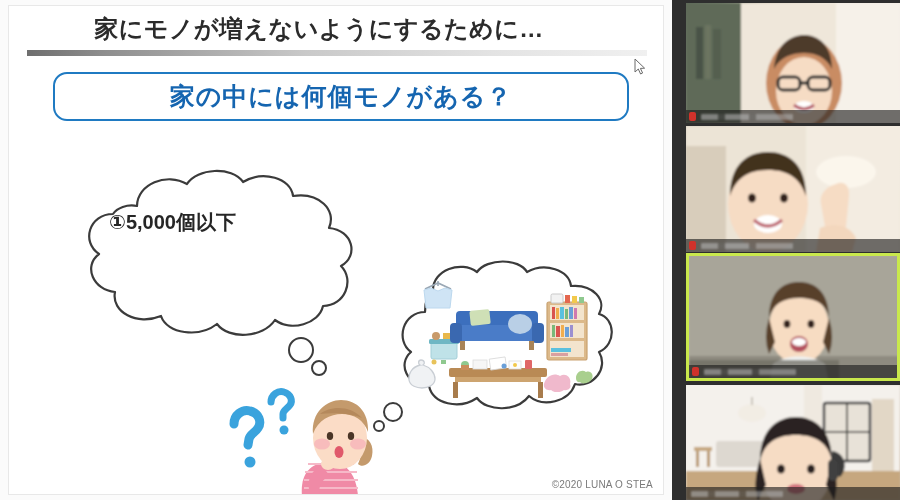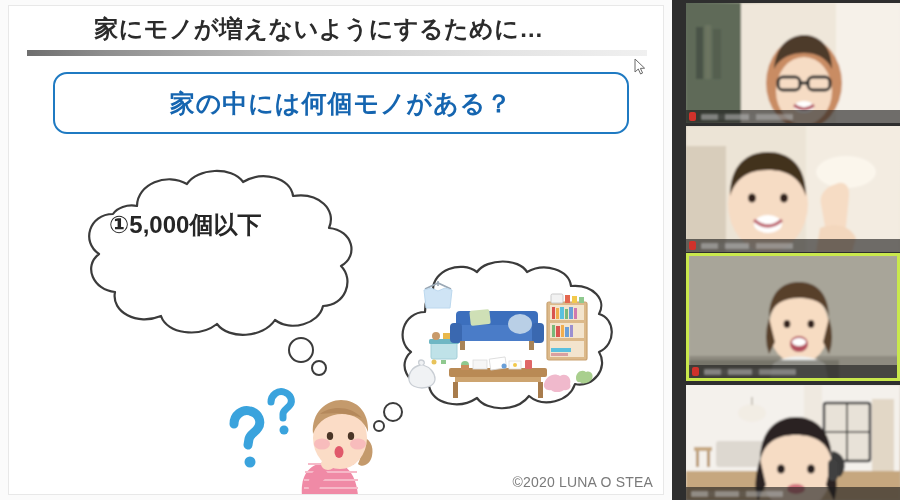--- a/index.html
+++ b/index.html
@@ -10,40 +10,40 @@
   .slide-area{position:absolute;left:0;top:0;width:672px;height:500px;background:#fbfbfb;}
   .slide{position:absolute;left:8px;top:5px;width:656px;height:490px;background:#ffffff;
          border:1px solid #e8e8e8;box-sizing:border-box;overflow:hidden;}
 
   .slide-title{position:absolute;left:0;top:7px;width:620px;text-align:center;
                font-size:24px;font-weight:bold;color:#2b2b2b;letter-spacing:.5px;
                white-space:nowrap;}
   .title-rule{position:absolute;left:18px;top:44px;width:620px;height:6px;
               background:linear-gradient(to right,#6e6e6e 0%,#8d8d8d 12%,#c9c9c9 45%,#e3e3e3 75%,#f0f0f0 100%);}
 
-  .qbox{position:absolute;left:44px;top:66px;width:576px;height:62px;
+  .qbox{position:absolute;left:44px;top:66px;width:576px;height:49px;
         border:2.5px solid #1f7ac2;border-radius:14px;box-sizing:border-box;
         display:flex;align-items:center;justify-content:center;background:#fff;}
   .qbox-text{font-size:25px;font-weight:bold;color:#1565b0;letter-spacing:1px;white-space:nowrap;}
 
   
   .cloud-a{position:absolute;left:58px;top:160px;width:310px;height:180px;}
   .cloud-a svg{position:absolute;left:0;top:0;}
   .options{position:absolute;left:42px;top:42px;width:250px;}
-  .option{font-size:24px;font-weight:bold;color:#262626;line-height:1.42;white-space:nowrap;}
+  .option{font-size:20px;font-weight:bold;color:#262626;line-height:1.42;white-space:nowrap;}
 
   
   .cloud-b{position:absolute;left:368px;top:250px;width:238px;height:160px;}
   .cloud-b svg{position:absolute;left:0;top:0;}
 
   
   .girl-wrap{position:absolute;left:215px;top:372px;width:170px;height:120px;}
   .girl-wrap svg{position:absolute;left:0;top:0;}
 
-  .copyright{position:absolute;right:10px;bottom:4px;font-size:14px;color:#7a7a7a;
+  .copyright{position:absolute;right:10px;bottom:4px;font-size:10px;color:#7a7a7a;
              letter-spacing:.2px;white-space:nowrap;}
 
   
   .cursor{position:absolute;left:634px;top:58px;width:12px;height:18px;}
 
   
   .divider{position:absolute;left:672px;top:0;width:14px;height:500px;background:#2e2e2e;}
   .vpanel{position:absolute;left:686px;top:0;width:214px;height:500px;background:#2e2e2e;}
   .tile{position:absolute;left:0;width:214px;overflow:hidden;background:#1d1d1d;}
   .tile .bg{position:absolute;inset:0;}

